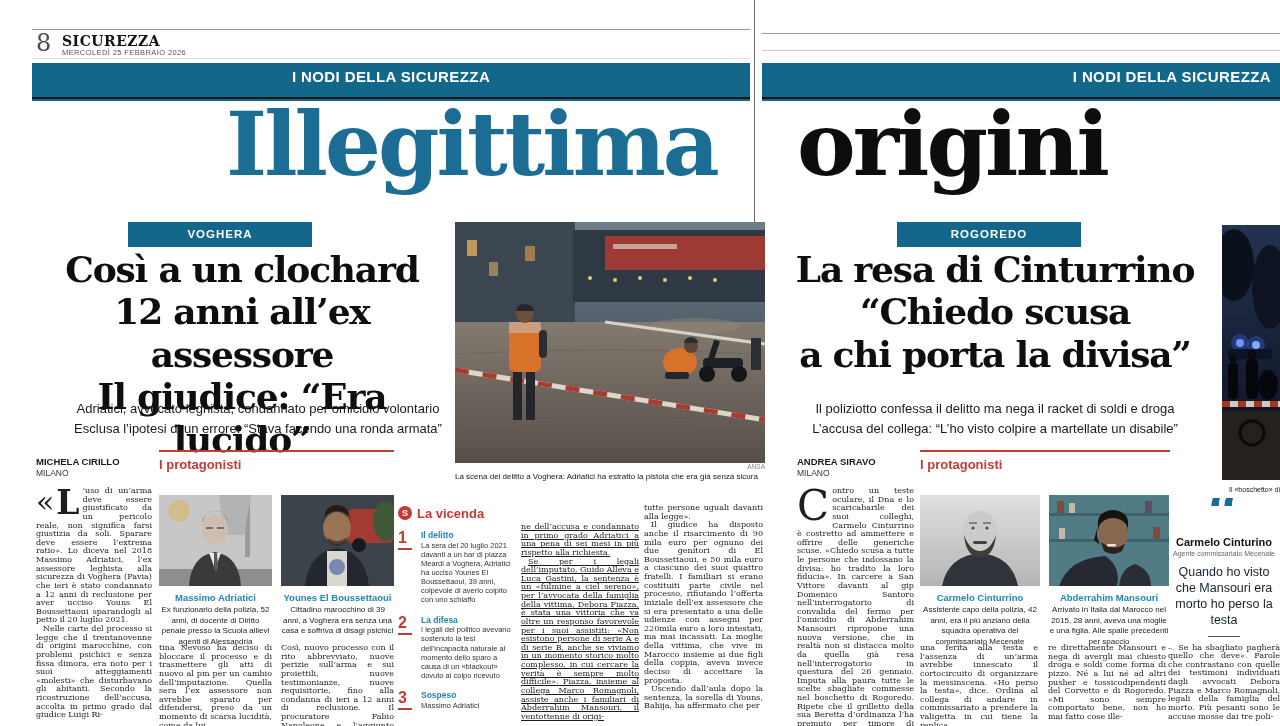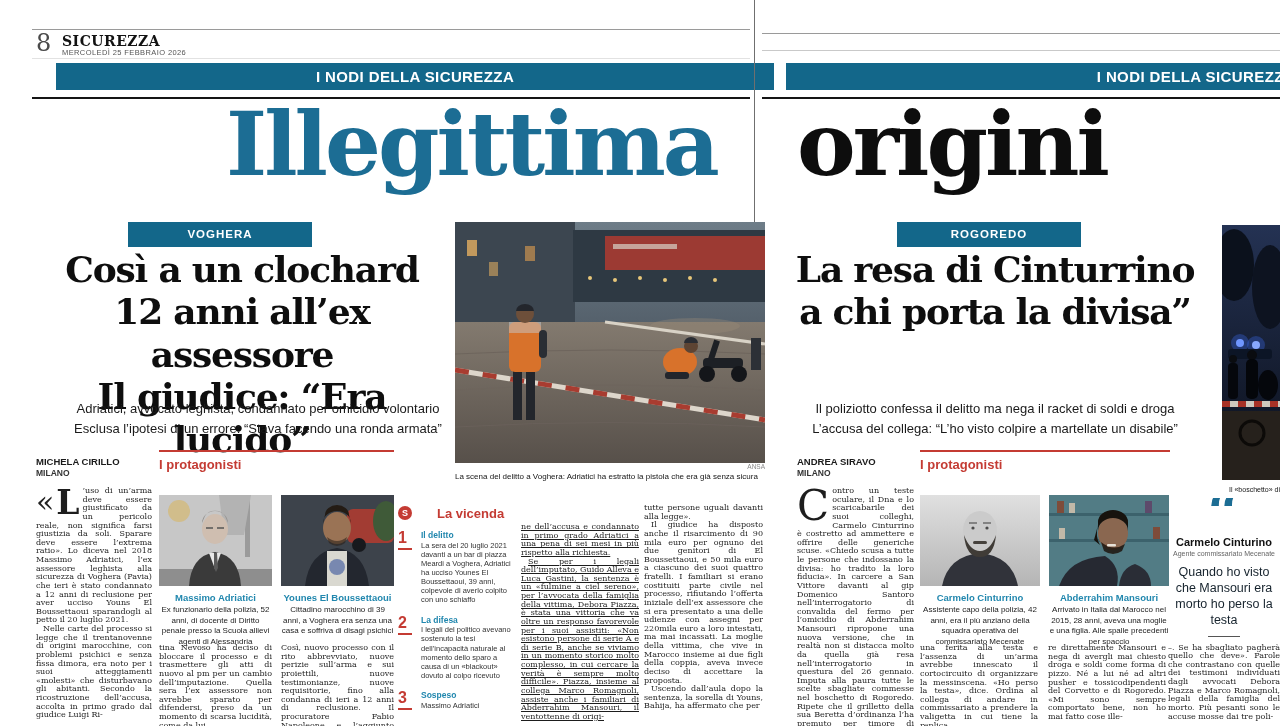--- a/index.html
+++ b/index.html
@@ -4,36 +4,36 @@
 <style>
   html,body{margin:0;padding:0;background:#e9e9e9;}
   .paper{position:relative;width:1280px;height:726px;background:#ffffff;overflow:hidden;
          font-family:"DejaVu Serif",serif;color:#111;}
   .rule{position:absolute;background:#9a9a9a;}
   .blackrule{position:absolute;background:#151515;}
   
   .pagenum{position:absolute;left:36px;top:31px;font:400 24px/1 "DejaVu Serif",serif;color:#4a4a4a;}
   .masthead{position:absolute;left:62px;top:34px;font:700 14px/1 "DejaVu Serif",serif;letter-spacing:.5px;color:#121212;}
   .dateline{position:absolute;left:62px;top:49px;font:400 7.5px/1 "Liberation Sans",sans-serif;color:#555;letter-spacing:.4px;}
-  .banner{position:absolute;top:63px;height:27px;background:#13678a;color:#fff;
-          font:700 15px/27px "Liberation Sans",sans-serif;letter-spacing:.4px;margin-left:24px;}
+  .banner{position:absolute;top:63px;height:38px;background:#13678a;color:#fff;
+          font:700 15px/27px "Liberation Sans",sans-serif;letter-spacing:.4px;}
   .banner.left{left:32px;width:718px;text-align:center;}
   .banner.right{left:762px;width:518px;text-align:right;padding-right:9px;box-sizing:border-box;}
   .divider{position:absolute;left:754px;top:0;width:1px;height:222px;background:#6f6f6f;}
   .spread{position:absolute;top:98px;font:700 88px/1.05 "DejaVu Serif",serif;letter-spacing:-3px;}
   .spread.l{left:226px;color:#1c6d94;}
   .spread.r{left:797px;color:#0d0d0d;}
   
   .kicker{position:absolute;top:222px;width:184px;height:25px;background:#13678a;color:#fff;
           font:700 11.5px/25px "Liberation Sans",sans-serif;text-align:center;letter-spacing:1px;}
   .head{position:absolute;top:248px;font:700 36px/1.18 "DejaVu Serif",serif;letter-spacing:-1.2px;
         text-align:center;color:#0e0e0e;}
   .stand{position:absolute;top:399px;font:400 13px/1.5 "Liberation Sans",sans-serif;color:#1a1a1a;text-align:center;}
   .byline{position:absolute;font:700 9.5px/1.3 "Liberation Sans",sans-serif;color:#1a1a1a;}
-  .byline .city{font-weight:700;font-size:8.5px;color:#333;}
+  .byline .city{font-weight:400;font-size:8.5px;color:#333;}
   
   .bodycol{position:absolute;overflow:hidden;font:400 8px/1.08 "DejaVu Serif",serif;
            text-align:justify;color:#1d1d1d;}
   .bodycol p{margin:0;}
   .bodycol p + p{text-indent:7px;}
   .dcq{float:left;font:400 30px/0.85 "DejaVu Serif",serif;color:#222;margin:2px 2px 0 0;}
   .dc{float:left;font:700 33px/0.8 "DejaVu Serif",serif;margin:3px 3px 0 0;}
   .dcbig{float:left;font:400 42px/0.82 "DejaVu Serif",serif;margin:2px 3px 0 0;}
   
   .protag{position:absolute;top:450px;border-top:2px solid #c43b33;padding-top:5px;}
@@ -41,21 +41,21 @@
   .cards{display:flex;gap:9px;}
   .card{text-align:center;}
   .card svg{display:block;}
   .pname{font:700 9.5px/1.25 "Liberation Sans",sans-serif;color:#2187ae;margin-top:6px;}
   .pbio{font:400 8px/1.3 "Liberation Sans",sans-serif;color:#222;margin-top:2px;}
   
   .vicenda{position:absolute;left:398px;top:506px;width:120px;height:220px;overflow:hidden;}
   .vhead{display:flex;align-items:center;gap:5px;}
   .vbadge{width:14px;height:14px;border-radius:50%;background:#c43b33;color:#fff;
           font:700 9px/14px "Liberation Sans",sans-serif;text-align:center;}
-  .vtitle{font:700 13px/1 "Liberation Sans",sans-serif;color:#c43b33;margin-left:20px;}
+  .vtitle{font:700 13px/1 "Liberation Sans",sans-serif;color:#c43b33;}
   .vitem{position:relative;padding-left:23px;margin-top:10px;}
   .vnum{position:absolute;left:0;top:0;font:700 16px/1 "Liberation Sans",sans-serif;color:#c43b33;
         border-bottom:2px solid #c43b33;padding-bottom:2px;width:14px;}
   .vititle{font:700 8.5px/1.25 "Liberation Sans",sans-serif;color:#2187ae;}
   .vitext{font:400 7.5px/1.22 "Liberation Sans",sans-serif;color:#333;}
   
   .photo{position:absolute;overflow:hidden;}
   .photo svg{display:block;}
   .credit{position:absolute;font:400 6.5px/1 "Liberation Sans",sans-serif;color:#888;text-align:right;}
   .caption{position:absolute;font:400 8px/1.25 "Liberation Sans",sans-serif;color:#151515;
@@ -247,20 +247,21 @@
   <div class="bodycol" style="left:644px;top:504px;width:119px;height:222px;">
     <p>tutte persone uguali davanti alla legge».</p>
     <p>Il giudice ha disposto anche il risarcimento di 90 mila euro per ognuno dei due genitori di El Boussettaoui, e 50 mila euro a ciascuno dei suoi quattro fratelli. I familiari si erano costituiti parte civile nel processo, rifiutando l’offerta iniziale dell’ex assessore che si era presentato a una delle udienze con assegni per 220mila euro a loro intestati, ma mai incassati. La moglie della vittima, che vive in Marocco insieme ai due figli della coppia, aveva invece deciso di accettare la proposta.</p>
     <p>Uscendo dall’aula dopo la sentenza, la sorella di Youns, Bahija, ha affermato che per</p>
   </div>
 
   <div class="kicker" style="left:897px;">ROGOREDO</div>
 
   <div class="head" style="left:788px;width:414px;">
     <div>La resa di Cinturrino</div>
+    <div>“Chiedo scusa</div>
     <div>a chi porta la divisa”</div>
   </div>
 
   <div class="stand" style="left:775px;width:440px;">
     <div>Il poliziotto confessa il delitto ma nega il racket di soldi e droga</div>
     <div>L’accusa del collega: “L’ho visto colpire a martellate un disabile”</div>
   </div>
 
   <div class="byline" style="left:797px;top:456px;">
     <div>ANDREA SIRAVO</div>

